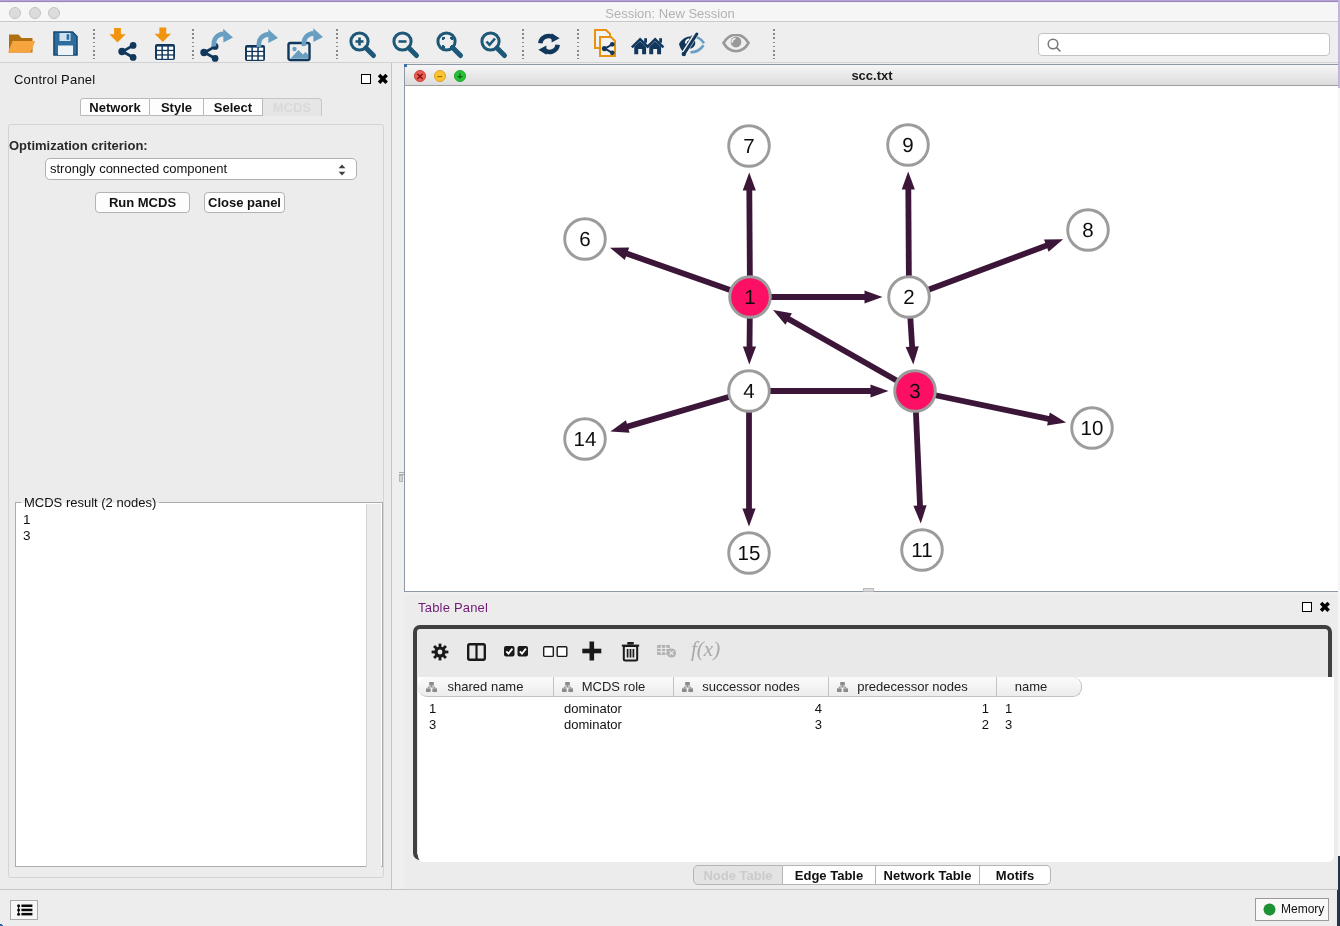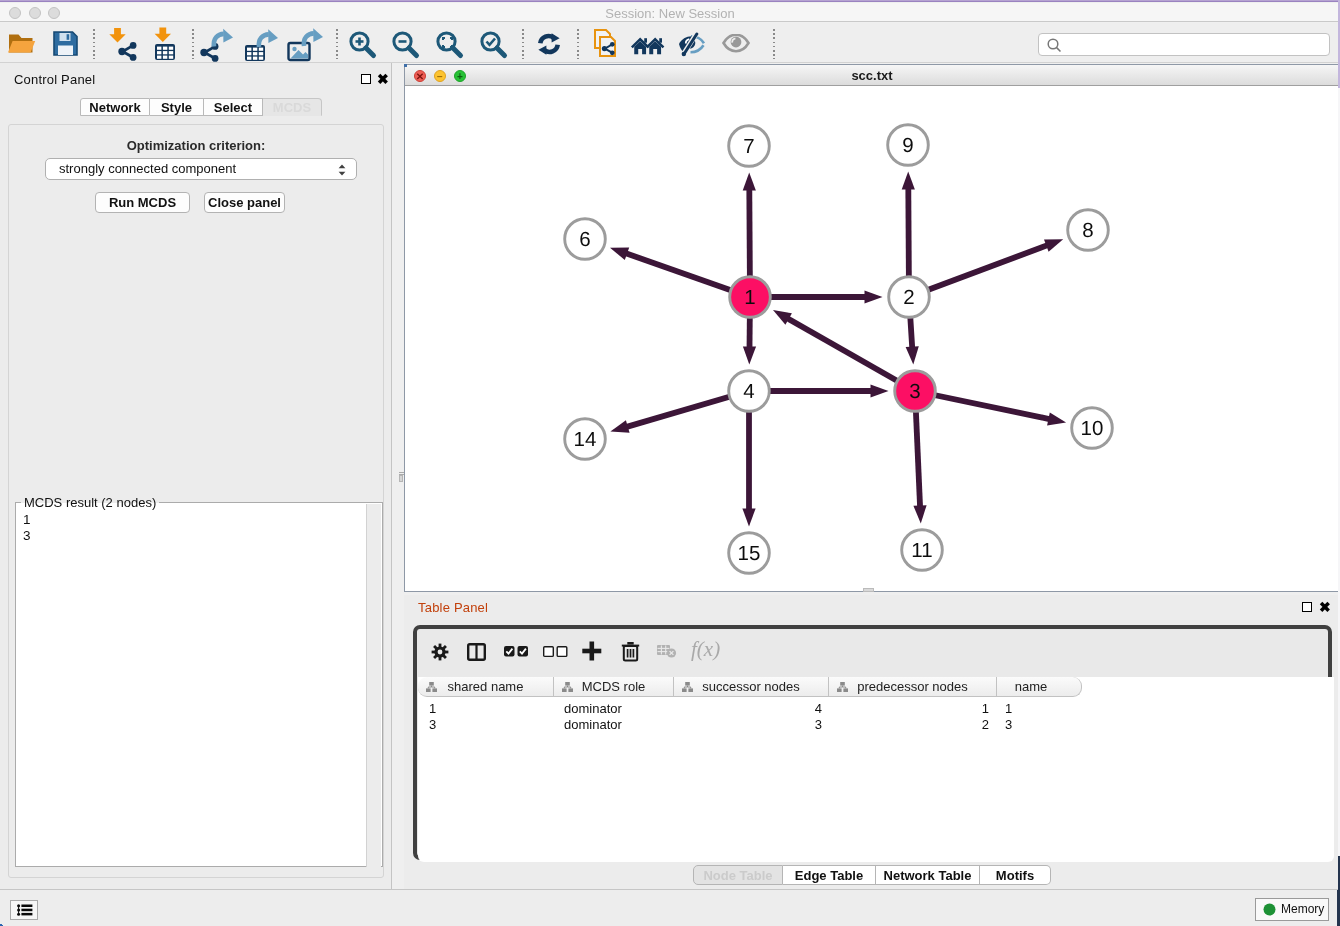--- a/index.html
+++ b/index.html
@@ -19,37 +19,37 @@
   #searchbox { position:absolute; left:1038px; top:10px; width:292px; height:23px; background:#fff; border:1px solid #c2c2c2; border-radius:4px; }
 
   
   #cpanel { left:0; top:63px; width:392px; height:826px; background:#ececec; border-right:1px solid #c4c4c4; }
   #cpanel-title { position:absolute; left:14px; top:9px; font-size:13px; color:#111; letter-spacing:0.2px; }
   .float-ico { position:absolute; width:10px; height:10px; background:#fff; border:1.6px solid #000; }
   .close-ico { position:absolute; font-size:14px; font-weight:bold; color:#000; line-height:12px; }
   .tabrow { position:absolute; font-size:13px; }
   .tab { position:absolute; top:0; height:18px; background:#fdfdfd; border:1px solid #b9b9b9; border-left:none; color:#111; text-align:center; line-height:17px; font-weight:bold; }
   #mcds-inner { position:absolute; left:8px; top:61px; width:376px; height:754px; background:#ececec; border:1px solid #d4d4d4; border-radius:3px; }
-  #opt-label { position:absolute; left:0; top:13px; width:100%; text-align:center; font-size:13px; color:#2a2a2a; font-weight:bold; }
-  #optselect { position:absolute; left:36px; top:33px; width:312px; height:22px; background:#fff; border:1px solid #b0b0b0; border-radius:5px; font-size:13px; color:#111; line-height:20px; padding-left:13px; }
+  #opt-label { position:absolute; left:0; top:13px; width:100%; font-size:13px; color:#2a2a2a; font-weight:bold; }
+  #optselect { position:absolute; left:36px; top:33px; width:312px; height:22px; background:#fff; border:1px solid #b0b0b0; border-radius:5px; font-size:13px; color:#111; line-height:20px; padding-left:4px; }
   .btn { position:absolute; top:67px; height:21px; background:#fdfdfd; border:1px solid #b3b3b3; border-radius:4px; font-size:13px; color:#111; text-align:center; line-height:19px; font-weight:bold; }
   #fieldset { position:absolute; left:6px; top:377px; width:368px; height:365px; background:#ffffff; border:1px solid #ababab; }
   #fieldset-legend { position:absolute; left:5px; top:-8px; background:linear-gradient(to bottom, #ececec 0px, #ececec 8px, #ffffff 8px); font-size:13px; color:#111; padding:0 3px; font-weight:normal; }
   #fieldset-scroll { position:absolute; right:1px; top:1px; width:15px; height:363px; background:#ececec; border-left:1px solid #d2d2d2; }
   #fieldset-text { position:absolute; left:7px; top:9px; font-size:13.5px; color:#111; line-height:16px; }
 
   
   #netwin { left:404px; top:64px; width:936px; height:528px; border:1px solid #8e98a6; background:#fff; }
   #netwin-title { position:absolute; left:0; top:0; width:100%; height:21px; background:linear-gradient(#f6f6f6,#dcdcdc); border-bottom:1px solid #9f9f9f; }
   .mac-btn { position:absolute; top:4.5px; width:12px; height:12px; border-radius:50%; font-size:10px; font-weight:bold; text-align:center; line-height:12px; }
   #netwin-label { position:absolute; top:3px; width:100%; text-align:center; font-size:13px; font-weight:bold; color:#1a1a1a; }
 
   
   #tpanel { left:404px; top:595px; width:936px; height:294px; background:#ececec; }
-  #tpanel-title { position:absolute; left:14px; top:5px; font-size:13px; color:#c2410c; letter-spacing:0.2px; }
+  #tpanel-title { position:absolute; left:14px; top:5px; font-size:13px; color:#701a75; letter-spacing:0.2px; }
   #tbox { position:absolute; left:9px; top:30px; width:919px; height:235px; background:#e9e9e9; border:4px solid #404040; border-radius:7px; }
   #ttable { position:absolute; left:1px; top:48px; width:916px; height:185px; background:#fff; border-bottom-left-radius:6px; border-bottom-right-radius:6px; overflow:hidden; }
   #thead { position:absolute; left:0; top:0; width:664px; height:20px; background:linear-gradient(#fbfbfb,#ececec); border-bottom:1px solid #c2c2c2; border-right:1px solid #c2c2c2;border-radius:9px; }
   .thcell { position:absolute; top:0; height:20px; border-right:1px solid #c2c2c2; font-size:13px; color:#222; text-align:center; line-height:19px; }
   .trow { position:absolute; font-size:13px; color:#111; height:16px; line-height:16px; }
   .tabrow2 { position:absolute; top:270px; font-size:13px; font-weight:bold; }
   .btab { position:absolute; top:0; height:20px; background:#fff; border:1px solid #b5b5b5; border-left:none; color:#111; text-align:center; line-height:19px; }
 
   
   #statusbar { left:0; top:889px; width:1340px; height:37px; background:#ededed; border-top:1px solid #c6c6c6; }

